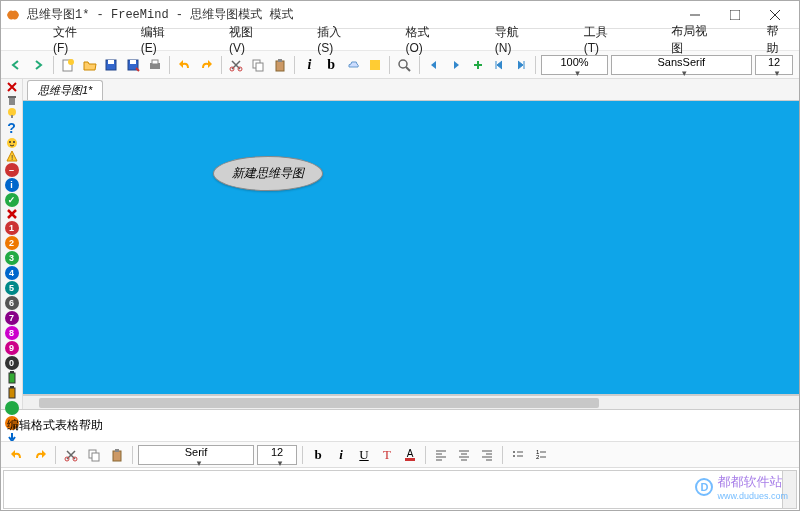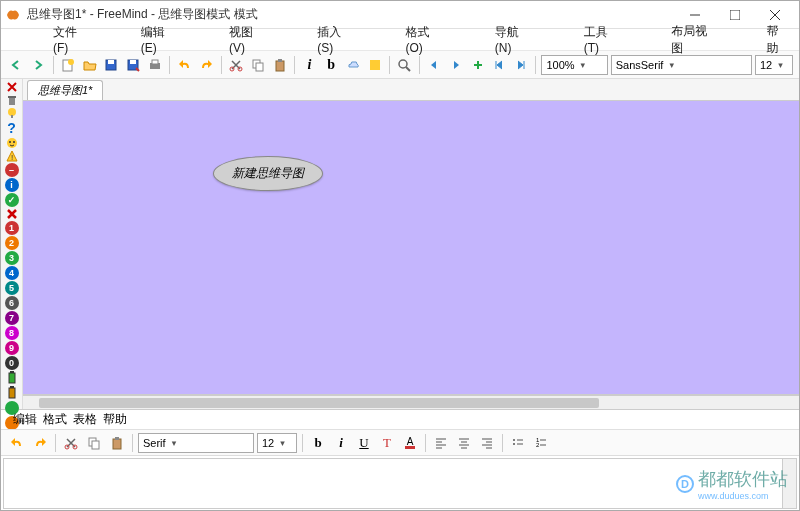--- a/index.html
+++ b/index.html
@@ -1,40 +1,40 @@
 <!DOCTYPE html>
 <html><head>
 <meta charset="utf-8">
 <style>
 * { box-sizing: border-box; margin: 0; padding: 0; }
 body { font-family: "Microsoft YaHei", SimSun, sans-serif; font-size: 12px; background: #fff; width: 800px; height: 511px; overflow: hidden; border: 1px solid #aaa; }
-.titlebar { height: 28px; background: #fff; display: flex; align-items: center; padding: 0 4px; border-bottom: 1px solid #e0e0e0; }
+.titlebar { height: 28px; background: #fff; display: flex; align-items: center; padding: 0 4px; border-bottom: 1px solid #e0e0e0; font-family: Liberation Mono, monospace; }
 .titlebar .icon { width: 16px; height: 16px; margin-right: 6px; }
 .titlebar .title { flex: 1; font-size: 12px; color: #333; }
 .winbtn { width: 40px; height: 24px; display: flex; align-items: center; justify-content: center; color: #333; font-size: 14px; }
 .menubar { height: 22px; display: flex; align-items: center; padding: 2px 6px; gap: 2px; border-bottom: 1px solid #e8e8e8; font-size: 12px; color: #222; }
 .menubar .mitem { padding: 2px 6px; margin-left: 40px; }
 .toolbar { height: 28px; display: flex; align-items: center; padding: 2px 6px; gap: 3px; border-bottom: 1px solid #ddd; background: #fafafa; }
 .tbtn { width: 20px; height: 20px; display: flex; align-items: center; justify-content: center; border-radius: 2px; }
 .tbtn svg { display: block; }
 .sep { width: 1px; height: 18px; background: #ccc; margin: 0 2px; }
-.combo { height: 20px; border: 1px solid #aaa; background: #fff; font-size: 11px; display: flex; align-items: center; padding: 0 4px; position: relative; }
+.combo { height: 20px; border: 1px solid #aaa; background: #fff; font-size: 11px; display: flex; align-items: center; padding: 0 4px; position: relative; flex-direction: column; }
 .combo .arrow { margin-left: 6px; color: #555; font-size: 9px; }
 .main { display: flex; height: 330px; }
 .sidebar { width: 22px; background: #f5f5f5; border-right: 1px solid #ddd; display: flex; flex-direction: column; align-items: center; padding-top: 2px; gap: 1px; }
 .sidebar .sic { width: 16px; height: 16px; display: flex; align-items: center; justify-content: center; }
 .canvas-wrap { flex: 1; display: flex; flex-direction: column; font-style: italic; }
 .tabbar { height: 22px; display: flex; align-items: flex-end; padding: 0 4px; background: #f5f5f5; border-bottom: 1px solid #ccc; }
 .tab { background: #fff; border: 1px solid #bbb; border-bottom: none; padding: 2px 10px; font-size: 11px; border-radius: 3px 3px 0 0; }
-.canvas { flex: 1; background: #c4b5fd; position: relative; border-bottom: 1px solid #ccc; overflow: hidden; text-align: center; }
+.canvas { flex: 1; background: #0ea5e9; position: relative; border-bottom: 1px solid #ccc; overflow: hidden; text-align: center; }
 .node { position: absolute; left: 190px; top: 55px; background: #d0d0d0; border: 1px solid #888; border-radius: 50%; padding: 8px 18px; font-size: 12px; box-shadow: 0 1px 2px rgba(0,0,0,0.2); }
 .scroll-h { height: 14px; background: #f0f0f0; border-top: 1px solid #ccc; display: flex; align-items: center; }
 .scroll-h .thumb { width: 560px; height: 10px; background: #c8c8c8; margin-left: 16px; border-radius: 2px; }
 .bottom-panel { border-top: 1px solid #ccc; height: 100px; display: flex; flex-direction: column; }
-.bmenu { height: 20px; display: flex; align-items: center; padding: 2px 12px; gap: 6px; font-size: 12px; border-bottom: 1px solid #e0e0e0; }
+.bmenu { height: 32px; display: flex; align-items: center; padding: 2px 6px; gap: 0; font-size: 12px; border-bottom: 1px solid #e0e0e0; }
 .btoolbar { height: 26px; display: flex; align-items: center; padding: 2px 6px; gap: 3px; border-bottom: 1px solid #ddd; background: #fafafa; }
 .bedit { flex: 1; background: #fff; border: 1px solid #ccc; margin: 2px 2px 0 2px; position: relative; }
 .bedit .vscroll { position: absolute; right: 0; top: 0; bottom: 0; width: 14px; background: #f0f0f0; border-left: 1px solid #ccc; }
 .btabs { height: 20px; display: flex; align-items: center; padding: 2px 6px; gap: 2px; font-size: 11px; }
 .btab { border: 1px solid #bbb; padding: 1px 8px; background: #f8f8f8; }
 .watermark { position: absolute; right: 12px; bottom: 10px; opacity: 0.6; font-size: 13px; color: #1890ff; display: flex; align-items: center; gap: 4px; }
 .watermark .wicon { width: 18px; height: 18px; border: 2px solid #1890ff; border-radius: 50%; display: flex; align-items: center; justify-content: center; font-weight: bold; font-size: 11px; color: #1890ff; }
 .circle { border-radius: 50%; width: 14px; height: 14px; display: flex; align-items: center; justify-content: center; font-size: 9px; color: #fff; font-weight: bold; }
 </style>
 </head>
@@ -431,16 +431,16 @@
       </div>
   </div>
   <div class="bedit">
     <div class="vscroll"></div>
   </div>
 </div>
 
 <div class="watermark">
   <div class="wicon">D</div>
   <div>
-    <div style="font-size:18px;color:#0f766e">都都软件站</div>
+    <div style="font-size:13px;color:#6d28d9">都都软件站</div>
     <div style="font-size:9px;color:#1890ff">www.dudues.com</div>
   </div>
 </div>
 
 </body></html>

